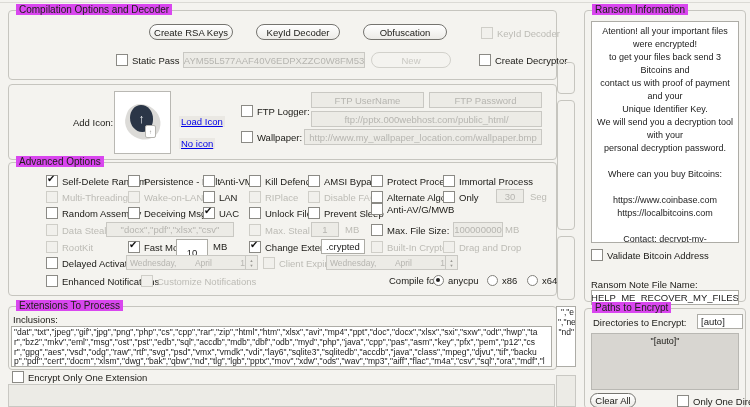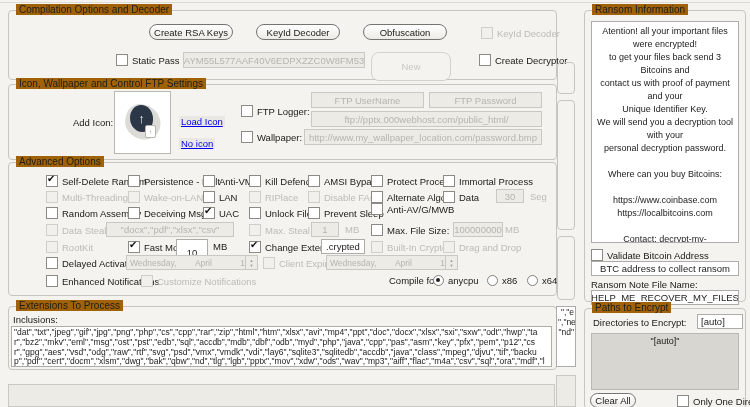--- a/index.html
+++ b/index.html
@@ -1,20 +1,20 @@
 <!DOCTYPE html>
 <html><head>
 <meta charset="utf-8">
 <style>
   html,body{margin:0;padding:0;background:#fff;}
   .screen{position:relative;width:750px;height:407px;background:#f4f3ef;overflow:hidden;
           font-family:"Liberation Sans",sans-serif;color:#21201c;}
   .top-line{position:absolute;top:2px;left:0;width:750px;border-top:1px solid #dbdad5;}
   .grp{position:absolute;border:1px solid #c6c5bf;border-radius:4px;}
-  .grp-title{position:absolute;top:-7px;left:7px;background:#a16207;padding:0 3px;
+  .grp-title{position:absolute;top:-7px;left:7px;background:#d946ef;padding:0 3px;
              font-size:10px;white-space:nowrap;text-align:center;}
   .cb{position:absolute;display:flex;align-items:center;gap:4px;font-size:9.5px;white-space:nowrap;}
   .cb .box{width:10px;height:10px;border:1px solid #8b8a85;background:#fff;flex:none;position:relative;}
   .cb.checked .box::after{content:"✔";position:absolute;left:0px;top:-3px;font-size:10px;color:#111;}
   .cb.disabled{color:#bcbbb5;}
   .cb.disabled .box{border-color:#cfcec8;background:#f1f0ec;}
   .radio{position:absolute;display:flex;align-items:center;gap:4px;font-size:9.5px;white-space:nowrap;}
   .radio .circle{width:9px;height:9px;border-radius:50%;border:1px solid #82817c;background:#fff;flex:none;position:relative;}
   .radio.selected .circle::after{content:"";position:absolute;left:2px;top:2px;width:4px;height:4px;border-radius:50%;background:#222;}
   .txt{position:absolute;border:1px solid #adaca6;background:#fff;font-size:9.5px;color:#222;
@@ -72,49 +72,48 @@
     <div class="btn" style="left:354px;top:13px;width:84px;height:16px">Obfuscation</div>
     <div class="cb disabled" style="left:472px;top:16px">
       <span class="box"></span>
       <span>KeyId Decoder</span>
     </div>
     <div class="cb" style="left:107px;top:43px">
       <span class="box"></span>
       <span>Static Pass</span>
     </div>
     <div class="txt disabled center" style="left:174px;top:41px;width:182px;height:16px">5AYM55L577AAF40V6EDPXZZC0W8FM536</div>
-    <div class="btn disabled" style="left:362px;top:41px;width:80px;height:29px">New</div>
+    <div class="btn disabled" style="left:362px;top:41px;width:80px;height:16px">New</div>
     <div class="cb" style="left:470px;top:43px">
       <span class="box"></span>
       <span>Create Decryptor</span>
     </div>
   </div>
 
   <div class="grp" style="left:8px;top:84px;width:547px;height:74px">
-    <div class="grp-title">Icon, Wallpaper and Control FTP Settings</div>
     <div class="small-label" style="left:64px;top:32px">Add Icon:</div>
     <div class="icon-box" style="left:105px;top:6px;width:57px;height:63px">
       <div class="icon-blob"></div>
       <div class="icon-dark"></div>
       <div class="icon-card"></div>
     </div>
     <div class="link" style="left:170px;top:31px">Load Icon</div>
     <div class="link" style="left:170px;top:53px">No icon</div>
     <div class="cb" style="left:232px;top:20px">
       <span class="box"></span>
       <span>FTP Logger:</span>
     </div>
     <div class="txt disabled center" style="left:420px;top:7px;width:113px;height:16px">FTP Password</div>
     <div class="txt disabled center" style="left:302px;top:7px;width:113px;height:16px">FTP UserName</div>
     <div class="txt disabled center" style="left:302px;top:26px;width:231px;height:16px">ftp://pptx.000webhost.com/public_html/</div>
     <div class="cb" style="left:232px;top:46px">
       <span class="box"></span>
       <span>Wallpaper:</span>
     </div>
-    <div class="txt disabled center" style="left:295px;top:44px;width:238px;height:16px">http://www.my_wallpaper_location.com/password.bmp</div>
+    <div class="txt disabled center" style="left:295px;top:44px;width:238px;height:16px">http://www.my_wallpaper_location.com/wallpaper.bmp</div>
   </div>
 
   <div class="grp" style="left:8px;top:162px;width:547px;height:132px">
     <div class="grp-title">Advanced Options</div>
 
     <div class="cb checked" style="left:37px;top:12px">
         <span class="box"></span>
         <span>Self-Delete Ransom</span>
       </div>
     <div class="cb" style="left:119px;top:12px">
@@ -161,21 +160,21 @@
     <div class="cb disabled" style="left:299px;top:28px">
         <span class="box"></span>
         <span>Disable FAC</span>
       </div>
     <div class="cb" style="left:362px;top:28px">
         <span class="box"></span>
         <span>Alternate Algo</span>
       </div>
     <div class="cb" style="left:434px;top:28px">
         <span class="box"></span>
-        <span>Data</span>
+        <span>Only</span>
       </div>
     <div class="txt disabled center" style="left:487px;top:26px;width:28px;height:14px">30</div>
     <div class="small-label disabled" style="left:521px;top:28px">Seg</div>
 
     <div class="cb" style="left:37px;top:44px">
         <span class="box"></span>
         <span>Random Assembly</span>
       </div>
     <div class="cb" style="left:119px;top:44px">
         <span class="box"></span>
@@ -278,20 +277,24 @@
         <span class="circle"></span>
         <span>x64</span>
       </div>
   </div>
 
   <div class="grp" style="left:8px;top:306px;width:547px;height:62px">
     <div class="grp-title">Extensions To Process</div>
     <div class="small-label" style="left:4px;top:7px">Inclusions:</div>
     <div class="ext-box" style="left:2px;top:19px;width:541px;height:41px">"dat","txt","jpeg","gif","jpg","png","php","cs","cpp","rar","zip","html","htm","xlsx","avi","mp4","ppt","doc","docx","xlsx","sxi","sxw","odt","hwp","tar","bz2","mkv","eml","msg","ost","pst","edb","sql","accdb","mdb","dbf","odb","myd","php","java","cpp","pas","asm","key","pfx","pem","p12","csr","gpg","aes","vsd","odg","raw","rtf","svg","psd","vmx","vmdk","vdi","lay6","sqlite3","sqlitedb","accdb","java","class","mpeg","djvu","tif","backup","pdf","cert","docm","xlsm","dwg","bak","qbw","nd","tlg","lgb","pptx","mov","xdw","ods","wav","mp3","aiff","flac","m4a","csv","sql","ora","mdf","ldf","ndf","dtsx","rdl","dim"</div>
   </div>
+  <div class="cb" style="left:12px;top:371px">
+      <span class="box"></span>
+      <span>Encrypt Only One Extension</span>
+    </div>
   <div class="panel-grey" style="left:8px;top:384px;width:547px;height:23px"></div>
 
   <div class="frag" style="left:557px;top:62px;width:18px;height:32px"></div>
   <div class="frag" style="left:557px;top:100px;width:18px;height:130px"></div>
   <div class="frag" style="left:557px;top:236px;width:18px;height:64px"></div>
   <div class="frag-white" style="left:556px;top:306px;width:20px;height:61px">
     <div>","e</div>
     <div>","ne</div>
     <div>"nd"</div>
   </div>
@@ -311,21 +314,20 @@
 https://www.coinbase.com
 https://localbitcoins.com
 
 Contact: decrypt-my-data@protonmail.com.
 
 Bitcoin wallet to make the transfer to is:</div>
     <div class="cb" style="left:6px;top:238px">
         <span class="box"></span>
         <span>Validate Bitcoin Address</span>
       </div>
-    <div class="txt center" style="left:6px;top:250px;width:148px;height:15px">BTC address to collect ransom</div>
     <div class="small-label" style="left:6px;top:268px">Ransom Note File Name:</div>
     <div class="txt center" style="left:6px;top:279px;width:148px;height:15px">HELP_ME_RECOVER_MY_FILES</div>
   </div>
 
   <div class="grp" style="left:584px;top:308px;width:160px;height:99px">
     <div class="grp-title">Paths to Encrypt</div>
     <div class="small-label" style="left:8px;top:8px">Directories to Encrypt:</div>
     <div class="txt" style="left:112px;top:5px;width:46px;height:15px">[auto]</div>
     <div class="listbox" style="left:6px;top:24px;width:148px;height:57px">"[auto]"</div>
     <div class="btn" style="left:5px;top:84px;width:46px;height:15px">Clear All</div>

